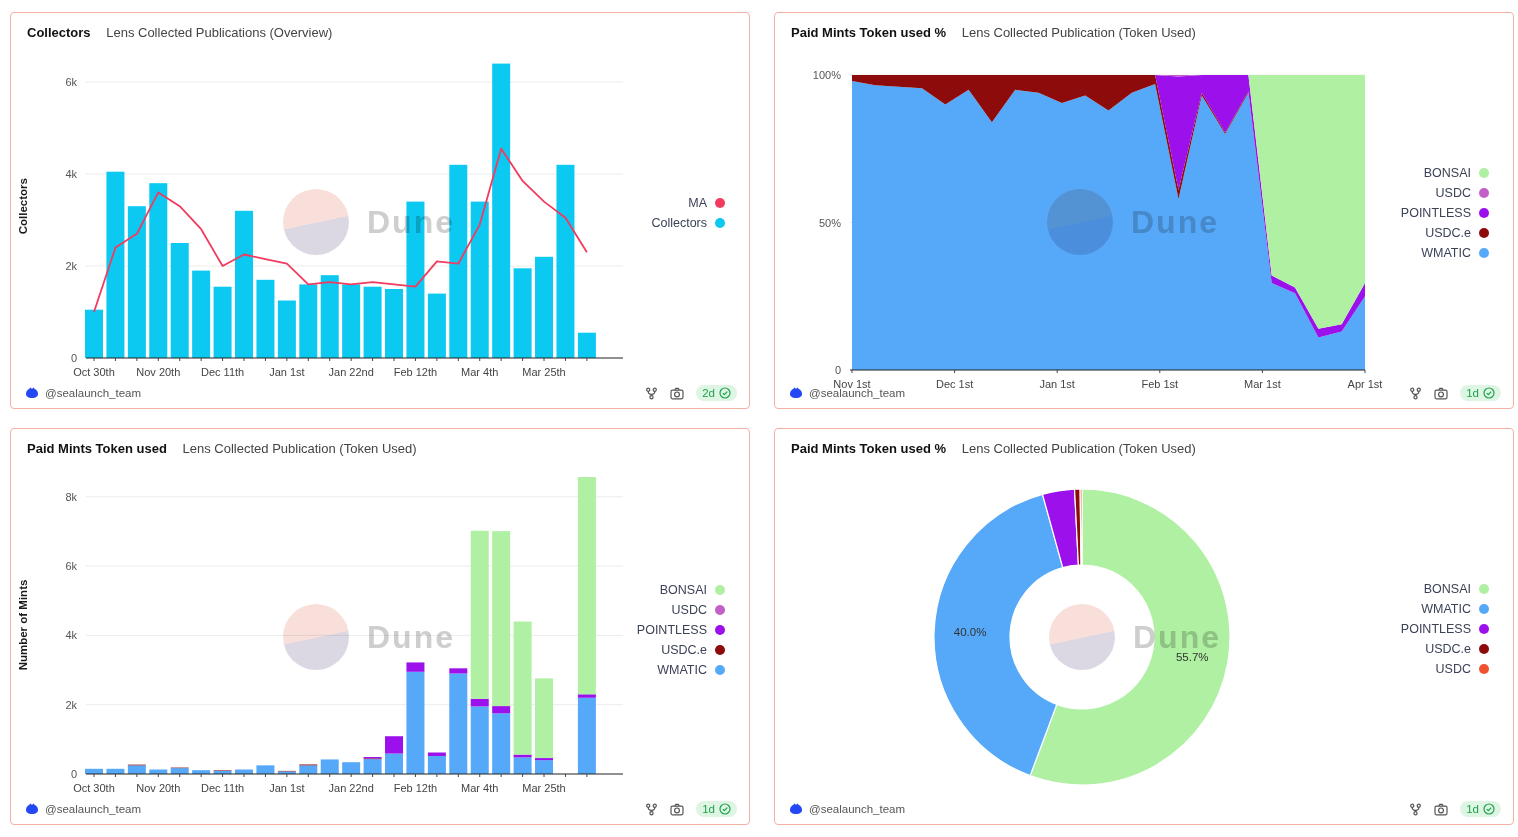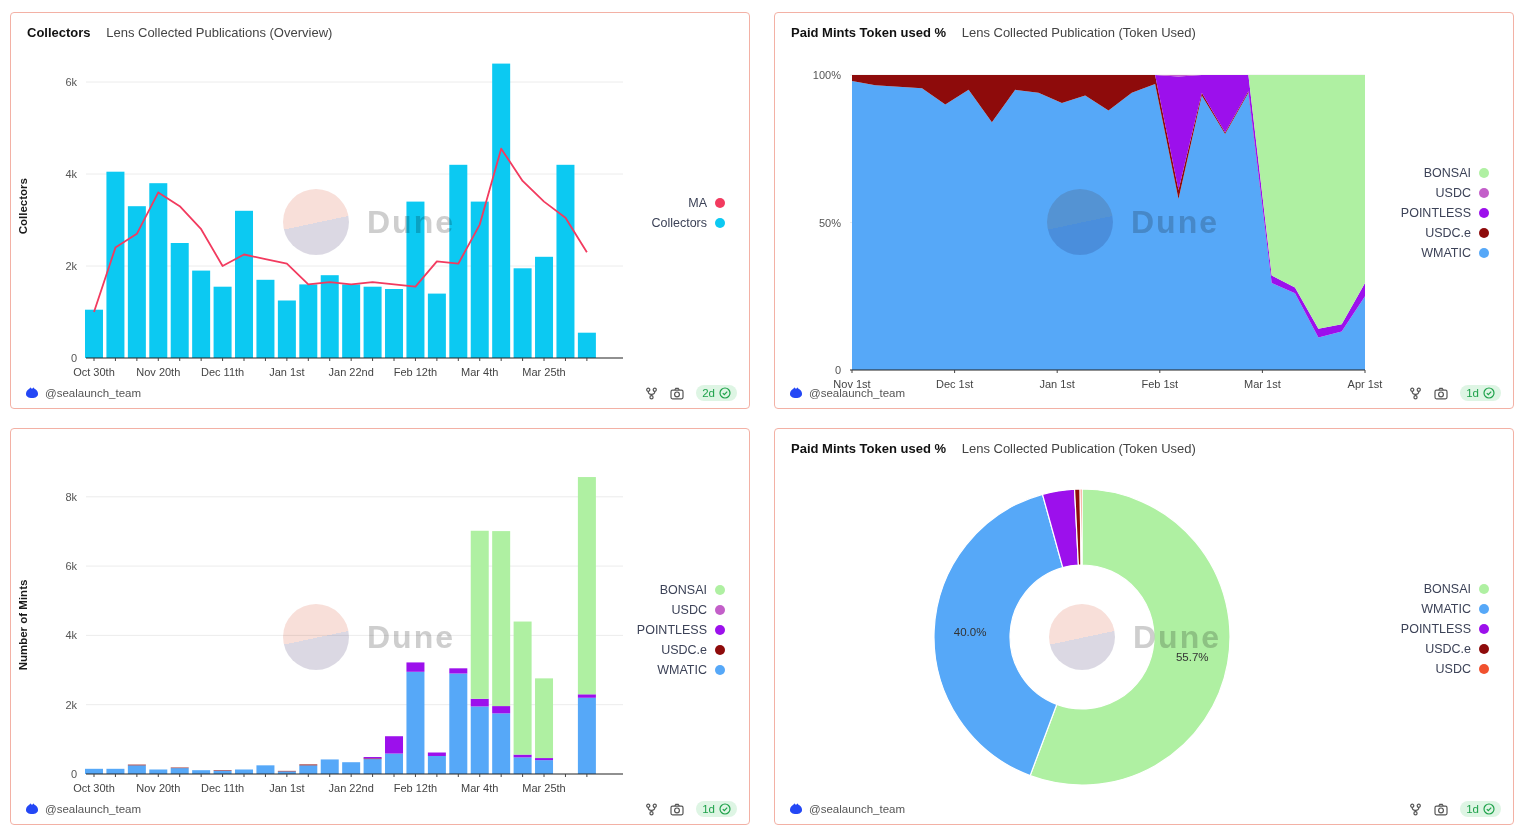--- a/index.html
+++ b/index.html
@@ -243,20 +243,24 @@
           <svg width="12" height="12" viewBox="0 0 12 12" fill="none" stroke="#1fa24b" stroke-width="1.2">
             <circle cx="6" cy="6" r="5"></circle>
               <path d="M3.8 6.2 L5.3 7.7 L8.2 4.6"></path>
           </svg>
         </span>
       </div>
     </div>
   </section>
 
   <section class="panel">
+    <div class="hdr">
+      <span class="t">Paid Mints Token used</span>
+      <span class="s">Lens Collected Publication (Token Used)</span>
+    </div>
     <svg class="chart-svg" viewBox="0 0 740 340">
         <text x="66" y="309" font-size="11" fill="#555" text-anchor="end" font-weight="400">0</text>
         <line x1="75" x2="612" y1="235.7" y2="235.7" stroke="#ececec" stroke-width="1"></line>
         <text x="66" y="239.7" font-size="11" fill="#555" text-anchor="end" font-weight="400">2k</text>
         <line x1="75" x2="612" y1="166.4" y2="166.4" stroke="#ececec" stroke-width="1"></line>
         <text x="66" y="170.4" font-size="11" fill="#555" text-anchor="end" font-weight="400">4k</text>
         <line x1="75" x2="612" y1="97.1" y2="97.1" stroke="#ececec" stroke-width="1"></line>
         <text x="66" y="101.1" font-size="11" fill="#555" text-anchor="end" font-weight="400">6k</text>
         <line x1="75" x2="612" y1="27.80000000000001" y2="27.80000000000001" stroke="#ececec" stroke-width="1"></line>
         <text x="66" y="31.80000000000001" font-size="11" fill="#555" text-anchor="end" font-weight="400">8k</text>

